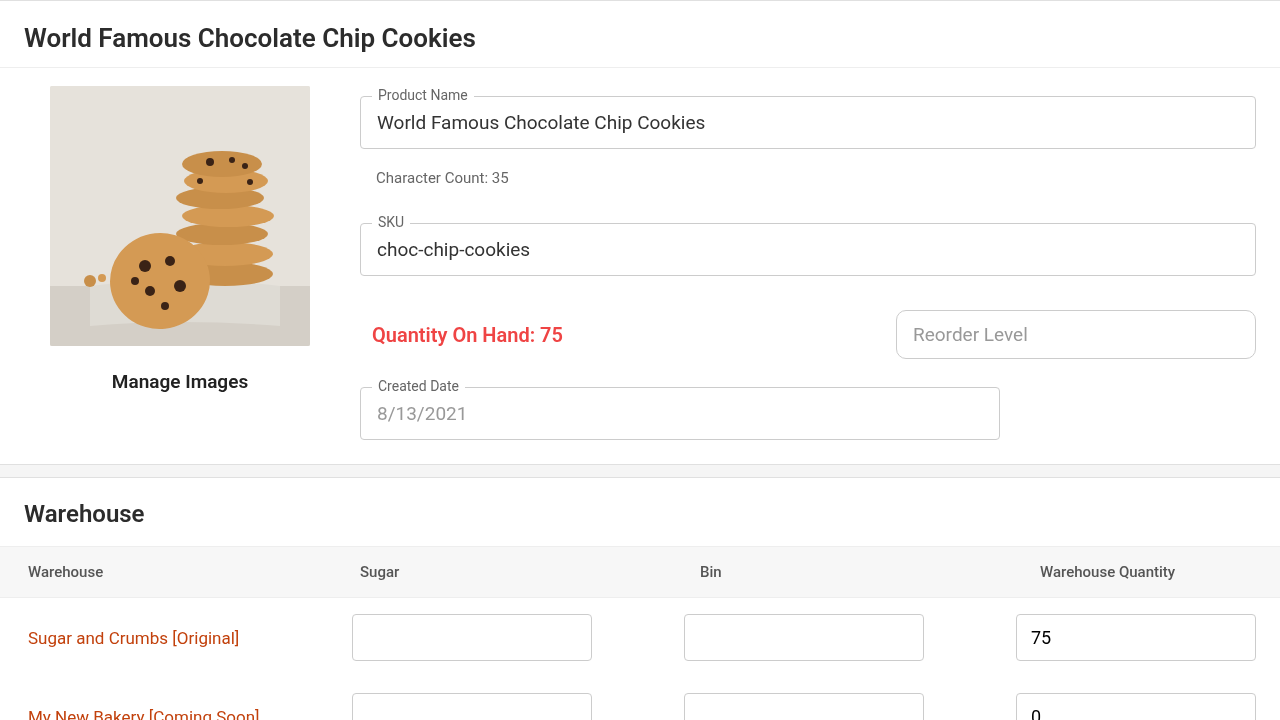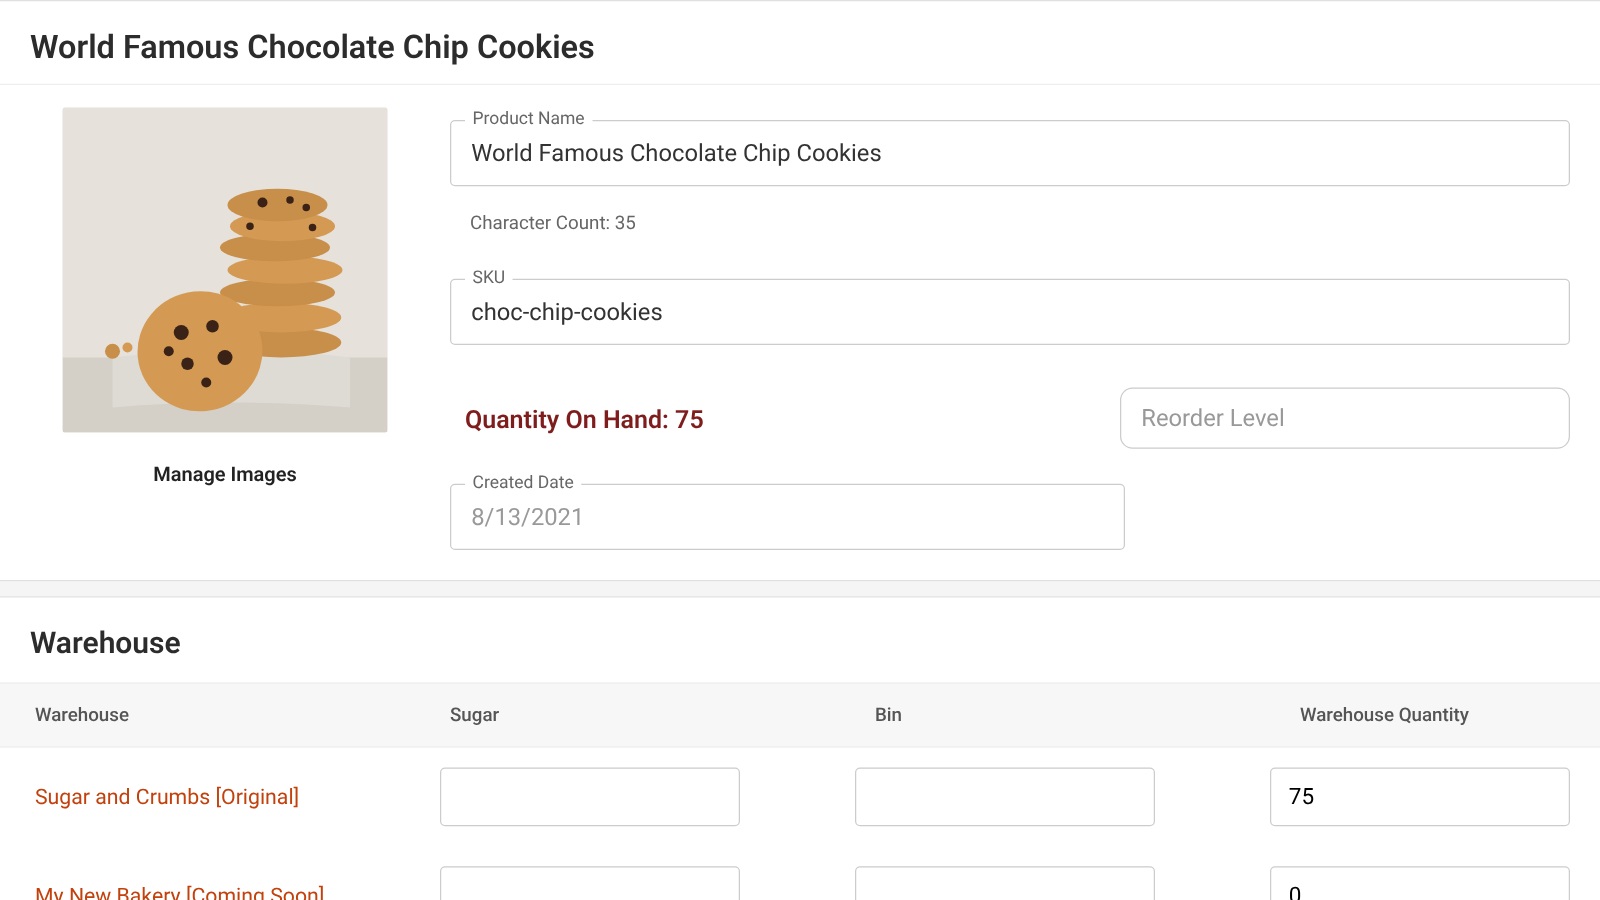--- a/index.html
+++ b/index.html
@@ -4,33 +4,33 @@
 <style>
 * { box-sizing: border-box; margin: 0; padding: 0; }
 body { font-family: -apple-system, BlinkMacSystemFont, "Segoe UI", Roboto, Arial, sans-serif; background: #f5f5f5; color: #333; width: 1280px; }
 .card { background: #fff; border-top: 1px solid #e0e0e0; border-bottom: 1px solid #e0e0e0; margin-bottom: 12px; }
 .page-title { font-size: 26px; font-weight: 600; color: #2c2c2c; padding: 22px 24px 14px; }
 .hr { border-top: 1px solid #eee; }
 .product-body { display: flex; padding: 18px 0 24px; }
 .left-col { width: 360px; display: flex; flex-direction: column; align-items: center; padding: 0 24px; }
 .product-image { width: 260px; height: 260px; background: #e8e4df; display: flex; align-items: flex-end; justify-content: center; position: relative; overflow: hidden; border-radius: 2px; }
 .cookie-svg { width: 260px; height: 260px; }
-.manage-link { margin-top: 24px; font-weight: 600; font-size: 16px; color: #222; cursor: pointer; }
+.manage-link { margin-top: 24px; font-weight: 600; font-size: 19px; color: #222; cursor: pointer; }
 .right-col { flex: 1; padding-right: 24px; display: flex; flex-direction: column; gap: 14px; }
 .field { position: relative; margin-top: 10px; }
 .field-label { position: absolute; top: -9px; left: 12px; background: #fff; padding: 0 6px; font-size: 14px; color: #666; }
 .field-input { width: 100%; border: 1px solid #ccc; border-radius: 4px; padding: 14px 16px; font-size: 19px; color: #333; font-family: inherit; }
 .field-input::placeholder { color: #999; }
 .helper { font-size: 15px; color: #666; padding: 6px 4px 12px 16px; }
 .qty-row { display: flex; align-items: center; margin-top: 20px; gap: 40px; }
-.qty-label { font-size: 20px; font-weight: 600; color: #7f1d1d; flex: 1; padding-left: 12px; }
+.qty-label { font-size: 20px; font-weight: 600; color: #ef4444; flex: 1; padding-left: 12px; }
 .reorder-wrap { width: 360px; }
 .reorder-input { width: 100%; border: 1px solid #ccc; border-radius: 10px; padding: 12px 16px; font-size: 19px; color: #333; font-family: inherit; }
 .reorder-input::placeholder { color: #999; }
-.created-wrap { width: 540px; margin-top: 14px; }
+.created-wrap { width: 640px; margin-top: 14px; }
 .created-input { color: #999; }
 .section-title { font-size: 24px; font-weight: 600; color: #2c2c2c; padding: 22px 24px 18px; }
 .wh-table { width: 100%; }
 .wh-head { display: flex; background: #f7f7f7; border-top: 1px solid #eee; border-bottom: 1px solid #eee; padding: 16px 0; }
 .wh-cell { font-size: 15px; color: #555; font-weight: 500; }
 .wh-row { display: flex; align-items: center; padding: 16px 0; }
 .c1 { width: 360px; padding-left: 28px; }
 .c2 { width: 340px; }
 .c3 { width: 340px; }
 .c4 { flex: 1; padding-right: 24px; }

